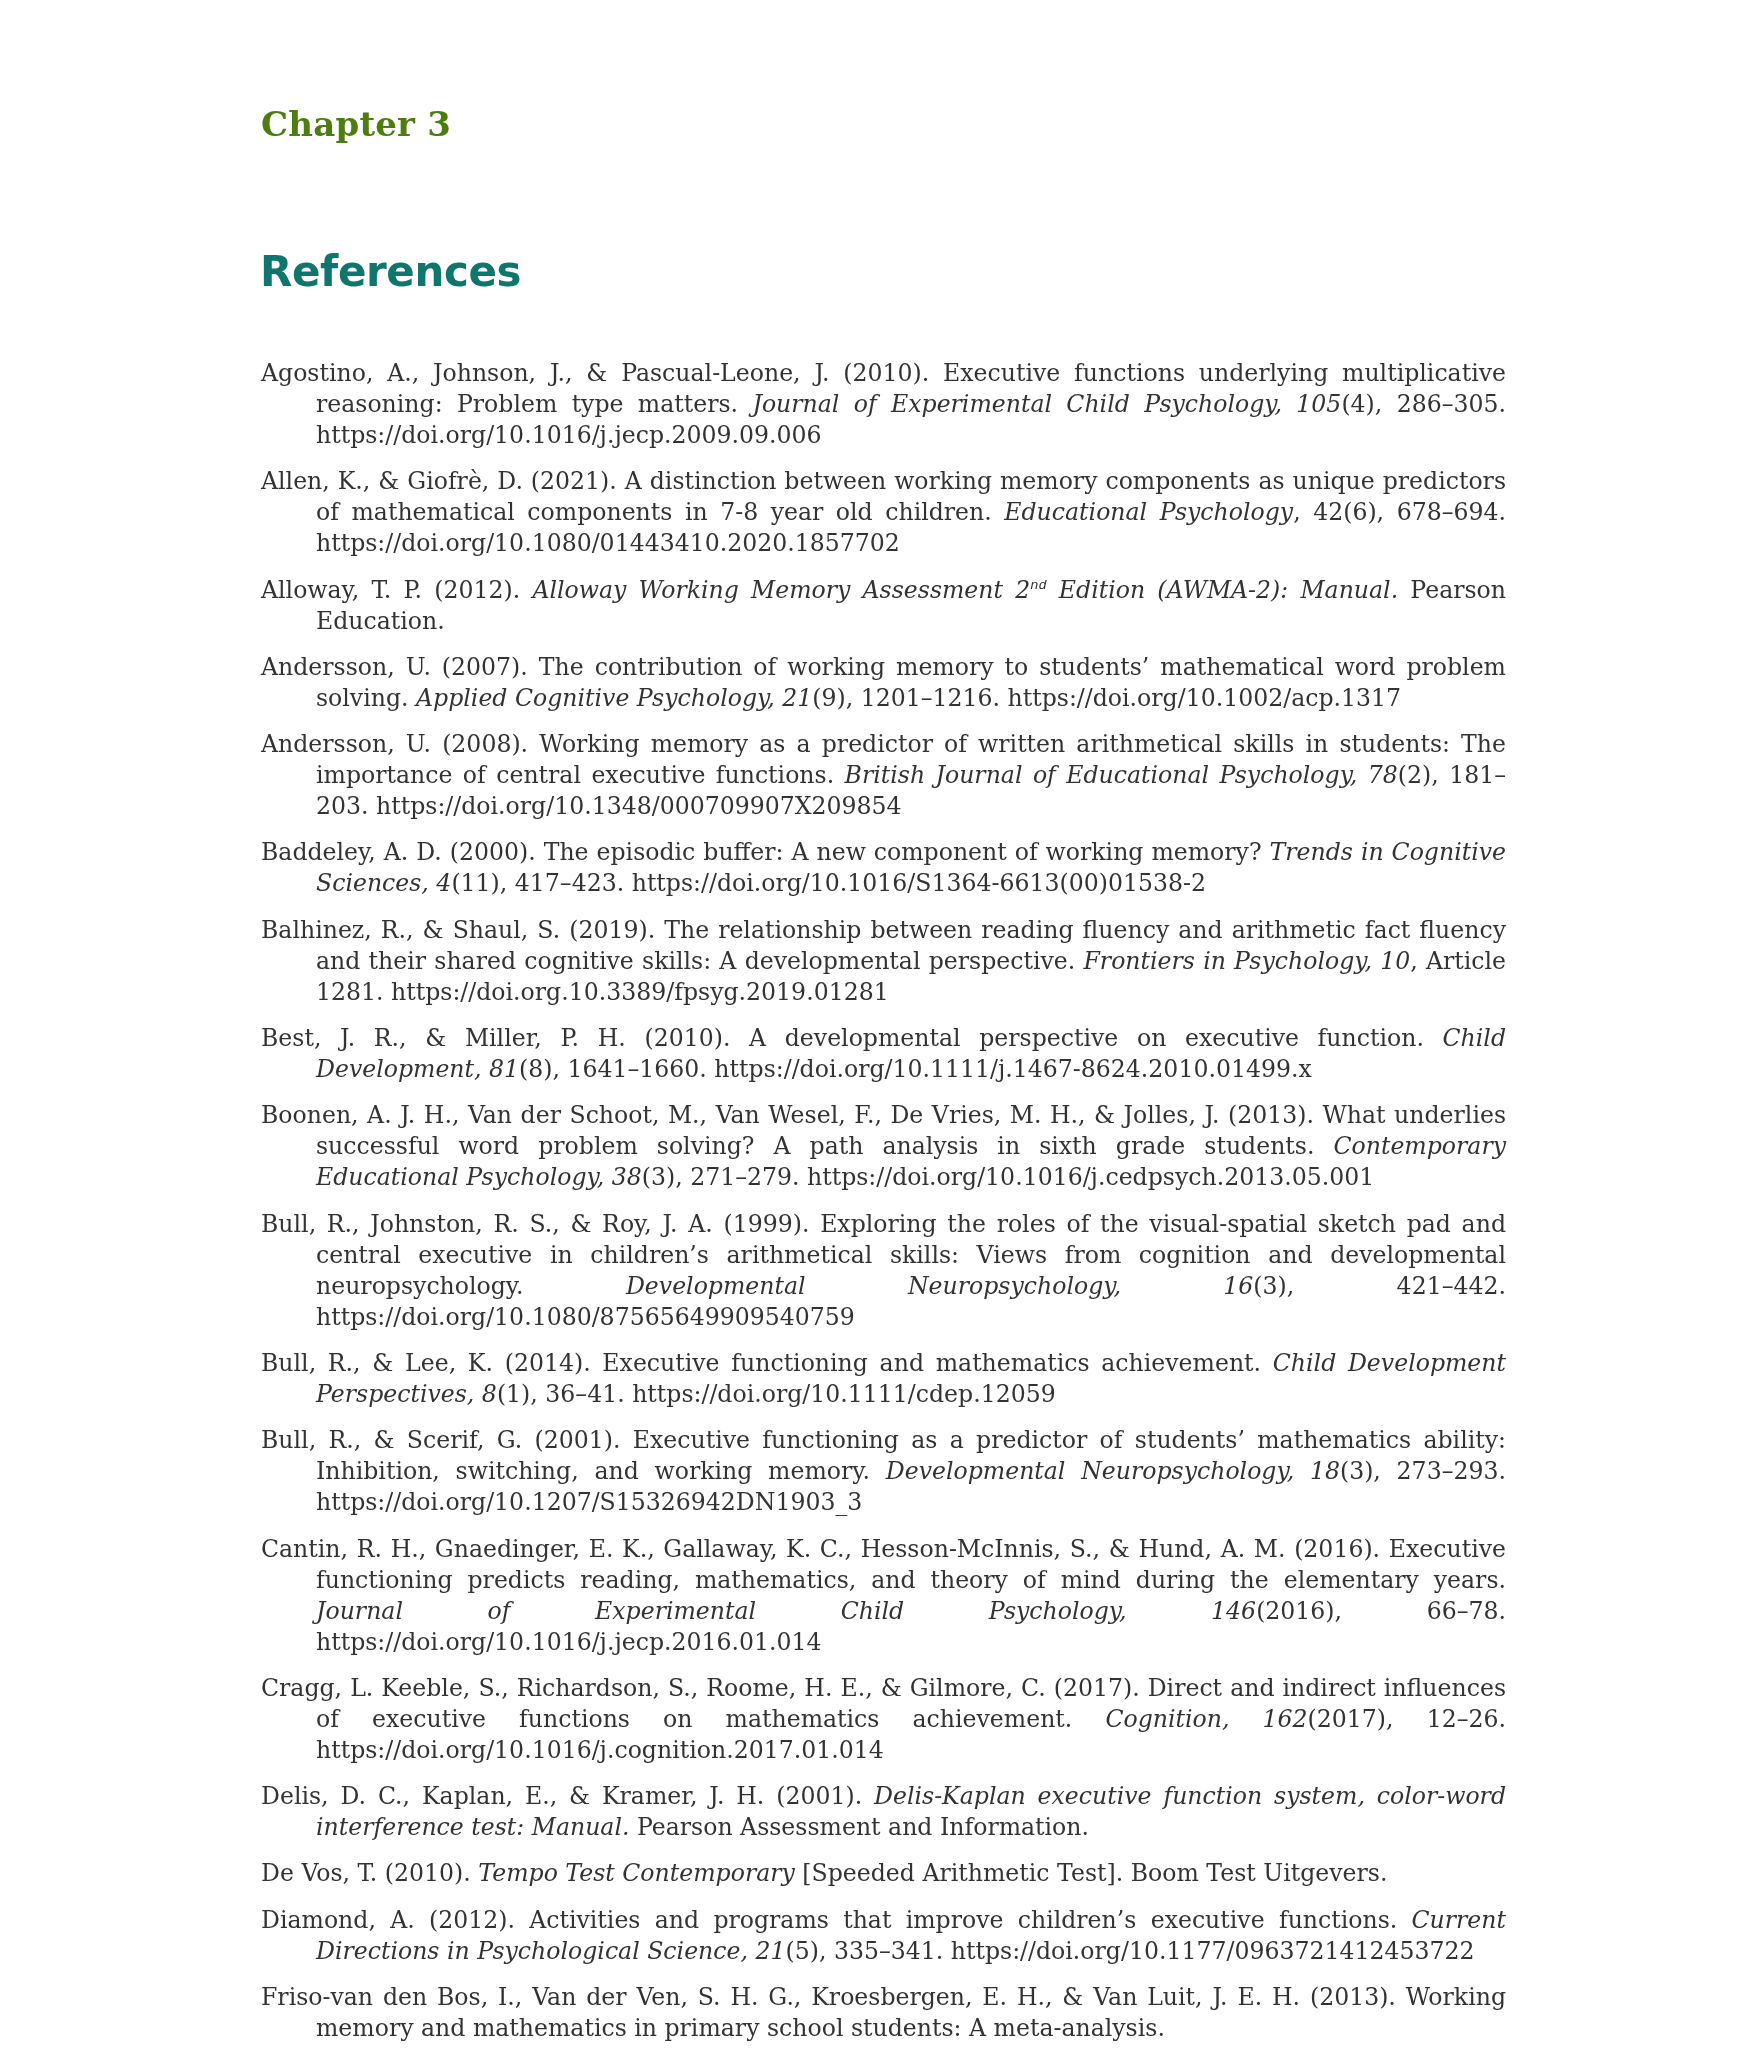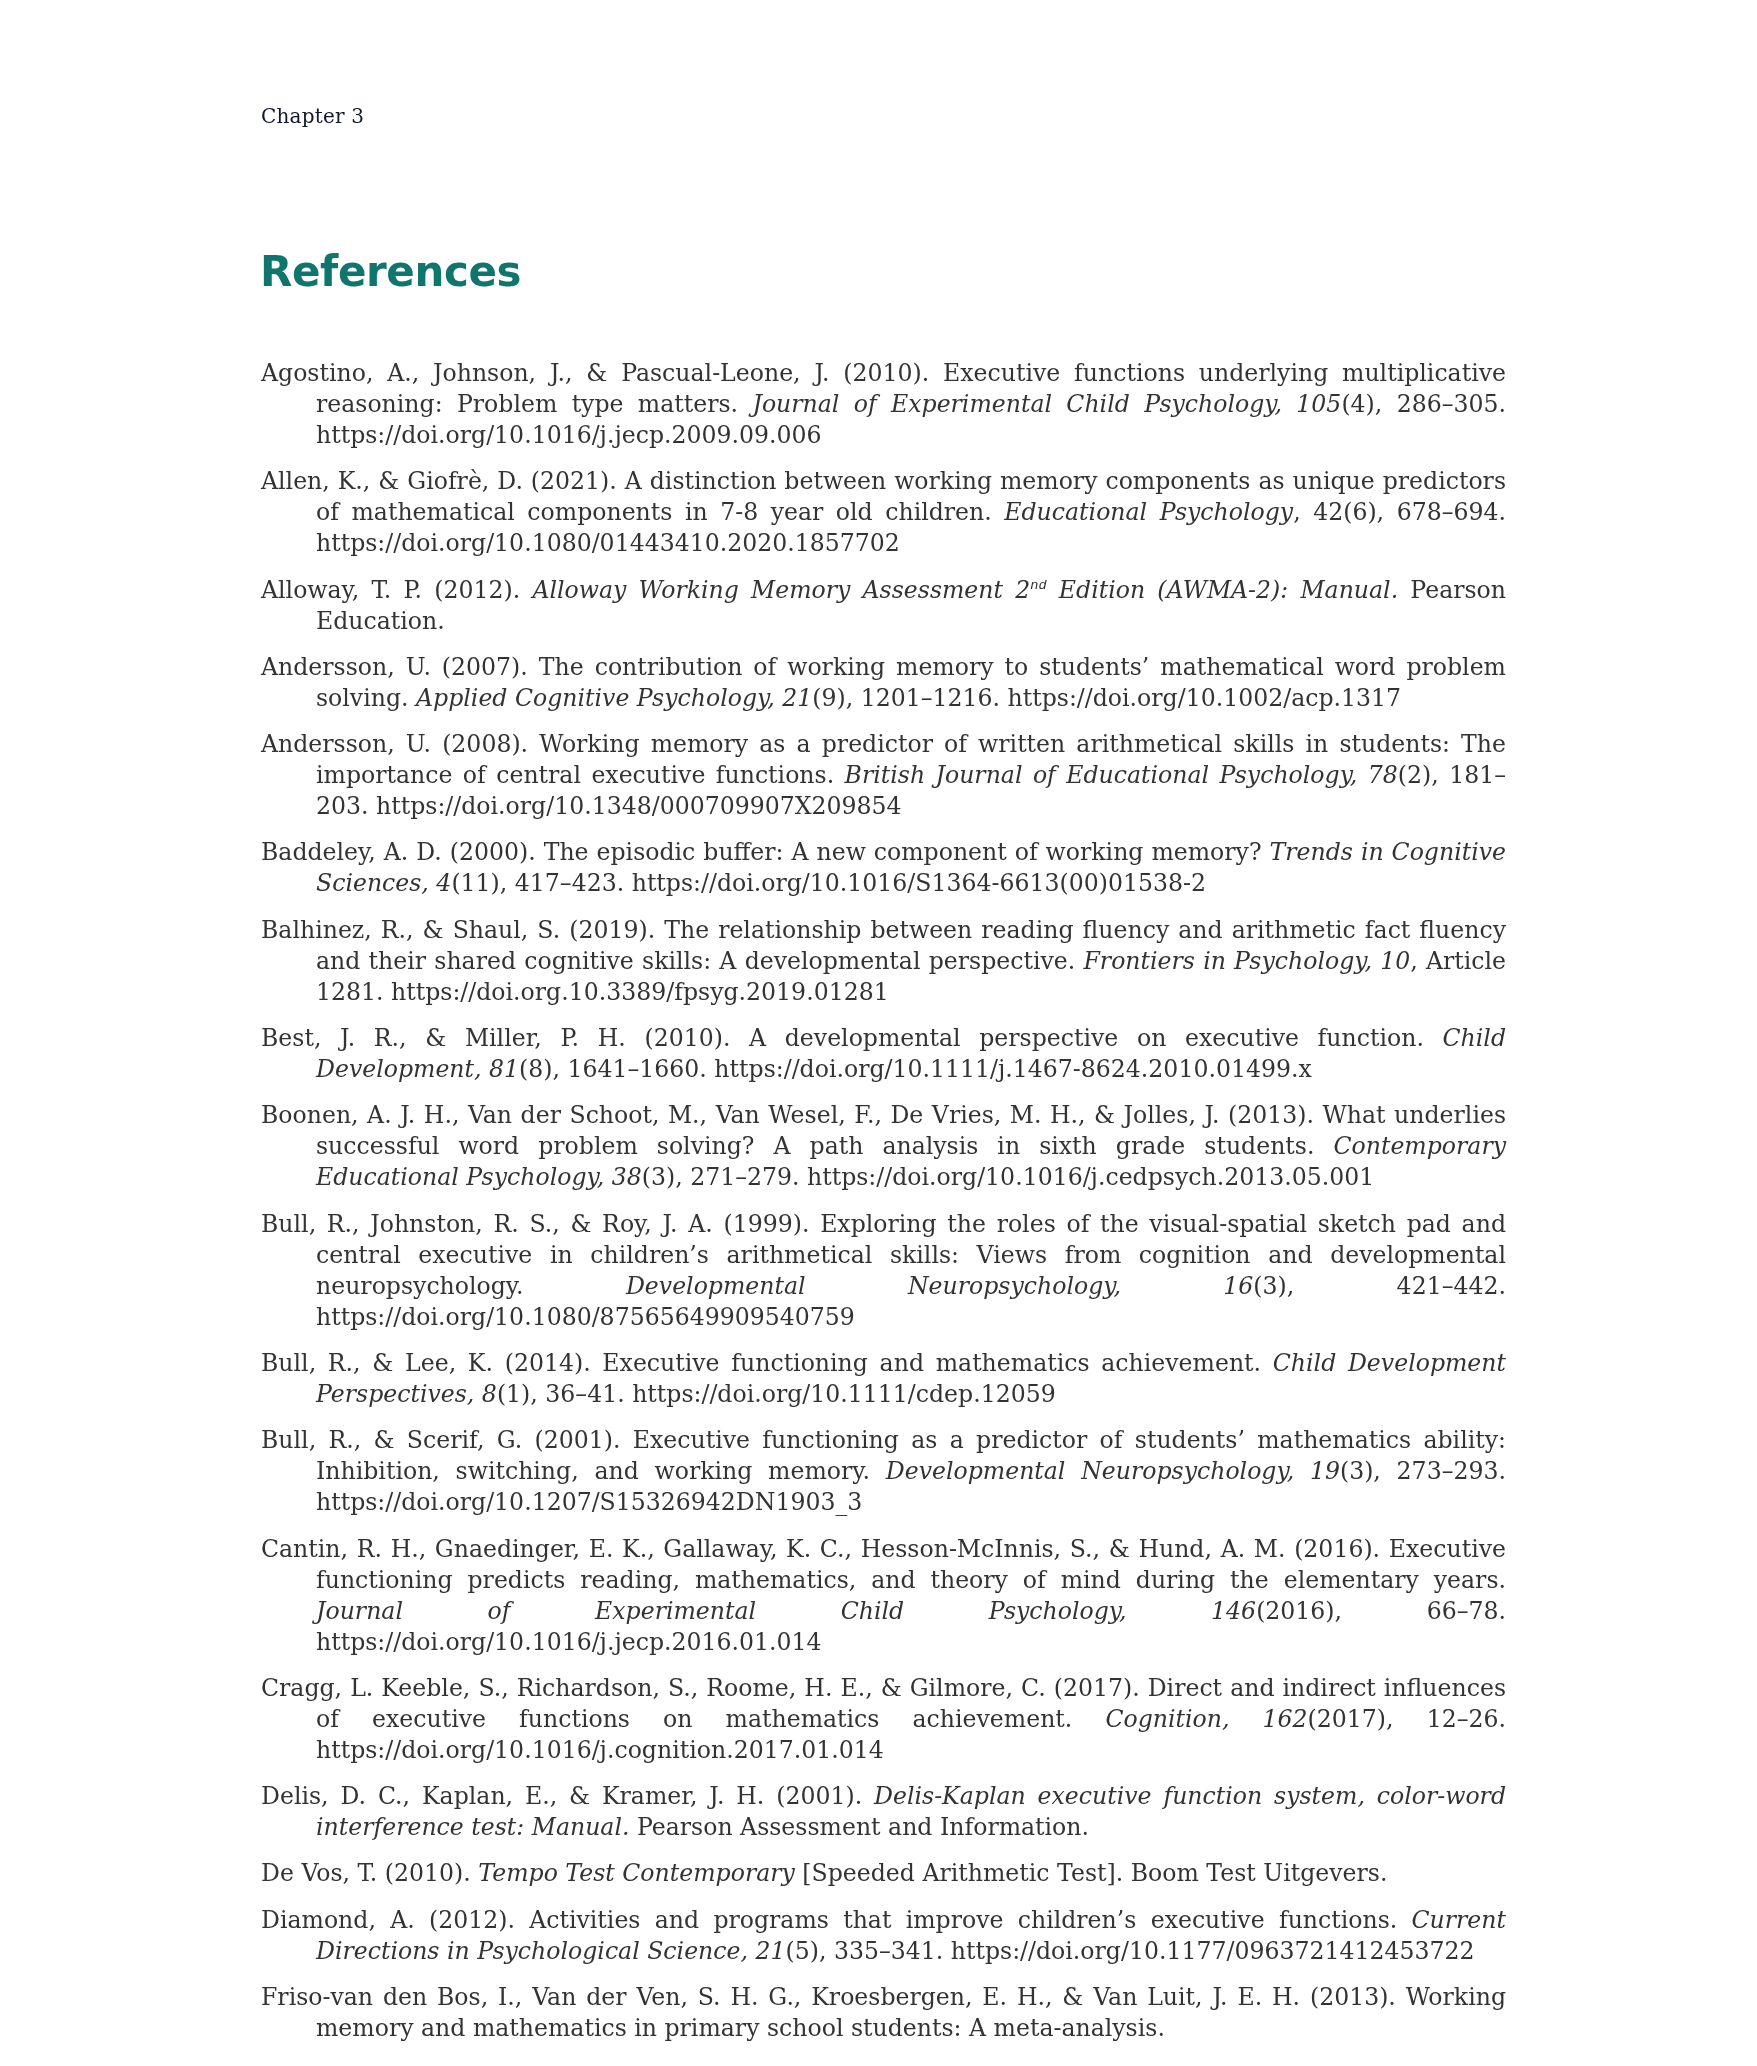--- a/index.html
+++ b/index.html
@@ -9,23 +9,24 @@
     font-family: "DejaVu Serif", serif;
     color: #333333;
     position: relative;
   }
   .page { position: absolute; inset: 0; background: #ffffff; }
 
   .chapter-header {
     position: absolute;
     left: 261px;
     top: 104px;
-    font-size: 20px;
-    color: #0f172a;
+    font-size: 34px;
+    color: #4d7c0f;
     letter-spacing: 0.2px;
+    font-weight: bold;
   }
 
   h1.title {
     position: absolute;
     left: 260px;
     top: 247px;
     font-family: "DejaVu Sans", sans-serif;
     font-weight: 700;
     font-size: 42px;
     color: #0f766e;
@@ -64,21 +65,21 @@
       <p class="ref"><span>Allen, K., &amp; Giofrè, D. (2021). A distinction between working memory components as unique predictors of mathematical components in 7-8 year old children. </span><span class="it">Educational Psychology</span><span>, 42(6), 678–694. https://doi.org/10.1080/01443410.2020.1857702</span></p>
       <p class="ref"><span>Alloway, T. P. (2012). </span><span class="it">Alloway Working Memory Assessment 2</span><sup class="it">nd</sup><span class="it"> Edition (AWMA-2): Manual.</span><span> Pearson Education.</span></p>
       <p class="ref"><span>Andersson, U. (2007). The contribution of working memory to students’ mathematical word problem solving. </span><span class="it">Applied Cognitive Psychology, 21</span><span>(9), 1201–1216. https://doi.org/10.1002/acp.1317</span></p>
       <p class="ref"><span>Andersson, U. (2008). Working memory as a predictor of written arithmetical skills in students: The importance of central executive functions. </span><span class="it">British Journal of Educational Psychology, 78</span><span>(2), 181–203. https://doi.org/10.1348/000709907X209854</span></p>
       <p class="ref"><span>Baddeley, A. D. (2000). The episodic buffer: A new component of working memory? </span><span class="it">Trends in Cognitive Sciences, 4</span><span>(11), 417–423. https://doi.org/10.1016/S1364-6613(00)01538-2</span></p>
       <p class="ref"><span>Balhinez, R., &amp; Shaul, S. (2019). The relationship between reading fluency and arithmetic fact fluency and their shared cognitive skills: A developmental perspective. </span><span class="it">Frontiers in Psychology, 10</span><span>, Article 1281. https://doi.org.10.3389/fpsyg.2019.01281</span></p>
       <p class="ref"><span>Best, J. R., &amp; Miller, P. H. (2010). A developmental perspective on executive function. </span><span class="it">Child Development, 81</span><span>(8), 1641–1660. https://doi.org/10.1111/j.1467-8624.2010.01499.x</span></p>
       <p class="ref"><span>Boonen, A. J. H., Van der Schoot, M., Van Wesel, F., De Vries, M. H., &amp; Jolles, J. (2013). What underlies successful word problem solving? A path analysis in sixth grade students. </span><span class="it">Contemporary Educational Psychology, 38</span><span>(3), 271–279. https://doi.org/10.1016/j.cedpsych.2013.05.001</span></p>
       <p class="ref"><span>Bull, R., Johnston, R. S., &amp; Roy, J. A. (1999). Exploring the roles of the visual-spatial sketch pad and central executive in children’s arithmetical skills: Views from cognition and developmental neuropsychology. </span><span class="it">Developmental Neuropsychology, 16</span><span>(3), 421–442. https://doi.org/10.1080/87565649909540759</span></p>
       <p class="ref"><span>Bull, R., &amp; Lee, K. (2014). Executive functioning and mathematics achievement. </span><span class="it">Child Development Perspectives, 8</span><span>(1), 36–41. https://doi.org/10.1111/cdep.12059</span></p>
-      <p class="ref"><span>Bull, R., &amp; Scerif, G. (2001). Executive functioning as a predictor of students’ mathematics ability: Inhibition, switching, and working memory. </span><span class="it">Developmental Neuropsychology, 19</span><span>(3), 273–293. https://doi.org/10.1207/S15326942DN1903_3</span></p>
+      <p class="ref"><span>Bull, R., &amp; Scerif, G. (2001). Executive functioning as a predictor of students’ mathematics ability: Inhibition, switching, and working memory. </span><span class="it">Developmental Neuropsychology, 18</span><span>(3), 273–293. https://doi.org/10.1207/S15326942DN1903_3</span></p>
       <p class="ref"><span>Cantin, R. H., Gnaedinger, E. K., Gallaway, K. C., Hesson-McInnis, S., &amp; Hund, A. M. (2016). Executive functioning predicts reading, mathematics, and theory of mind during the elementary years. </span><span class="it">Journal of Experimental Child Psychology, 146</span><span>(2016), 66–78. https://doi.org/10.1016/j.jecp.2016.01.014</span></p>
       <p class="ref"><span>Cragg, L. Keeble, S., Richardson, S., Roome, H. E., &amp; Gilmore, C. (2017). Direct and indirect influences of executive functions on mathematics achievement. </span><span class="it">Cognition, 162</span><span>(2017), 12–26. https://doi.org/10.1016/j.cognition.2017.01.014</span></p>
       <p class="ref"><span>Delis, D. C., Kaplan, E., &amp; Kramer, J. H. (2001). </span><span class="it">Delis-Kaplan executive function system, color-word interference test: Manual.</span><span>  Pearson Assessment and Information.</span></p>
       <p class="ref"><span>De Vos, T. (2010). </span><span class="it">Tempo Test Contemporary</span><span> [Speeded Arithmetic Test]. Boom Test Uitgevers.</span></p>
       <p class="ref"><span>Diamond, A. (2012). Activities and programs that improve children’s executive functions. </span><span class="it">Current Directions in Psychological Science, 21</span><span>(5), 335–341. https://doi.org/10.1177/0963721412453722</span></p>
       <p class="ref"><span>Friso-van den Bos, I., Van der Ven, S. H. G., Kroesbergen, E. H., &amp; Van Luit, J. E. H. (2013). Working memory and mathematics in primary school students: A meta-analysis. </span></p>
     </section>
 
 </div>
 

